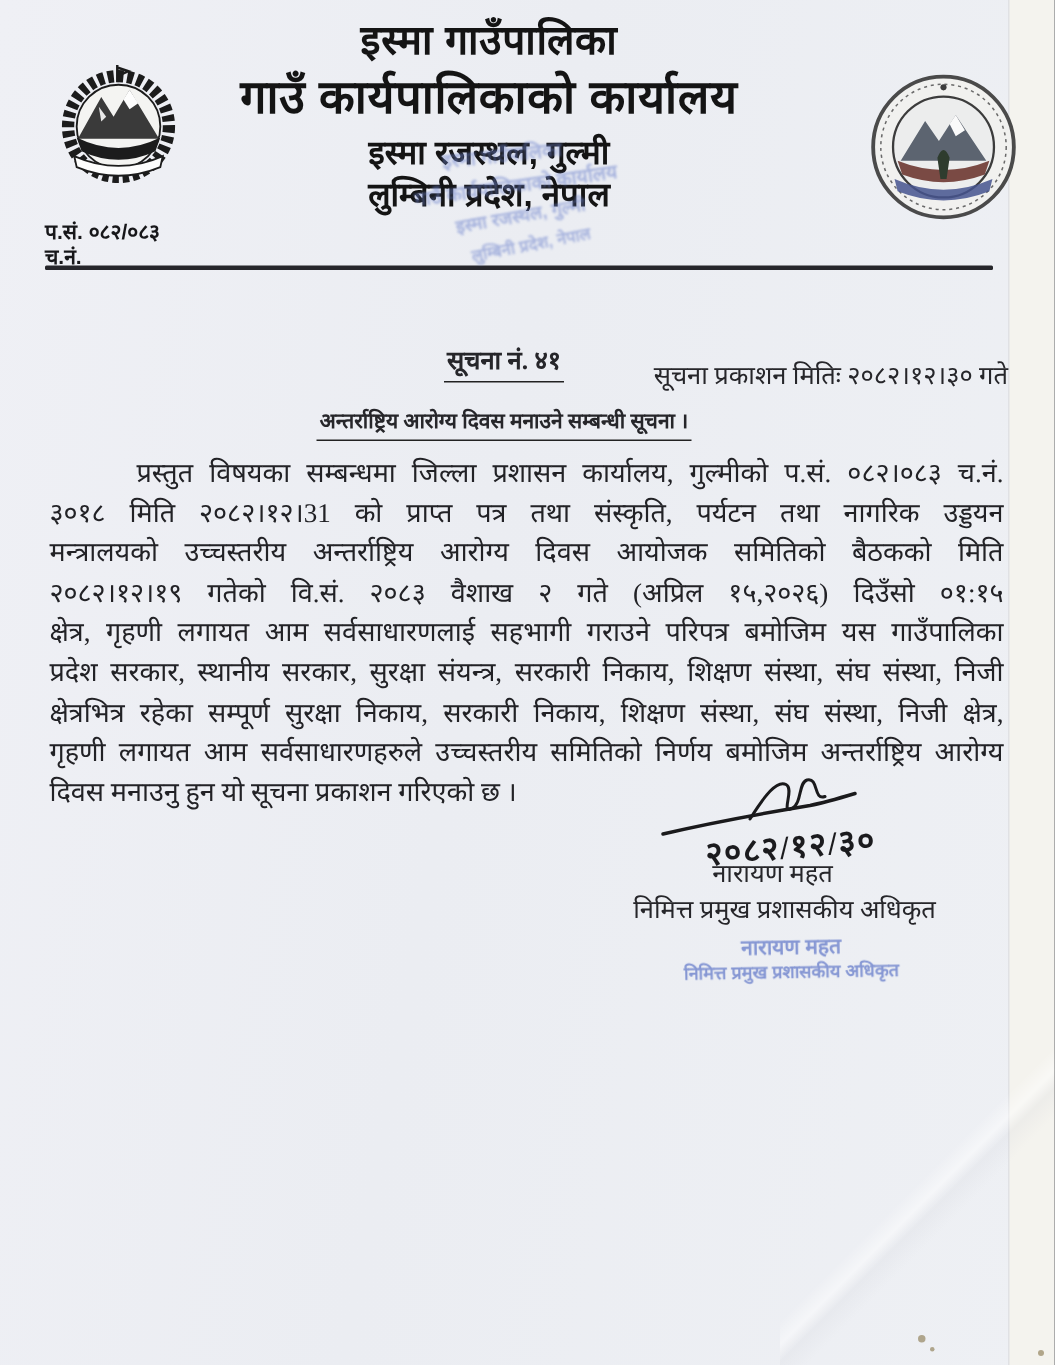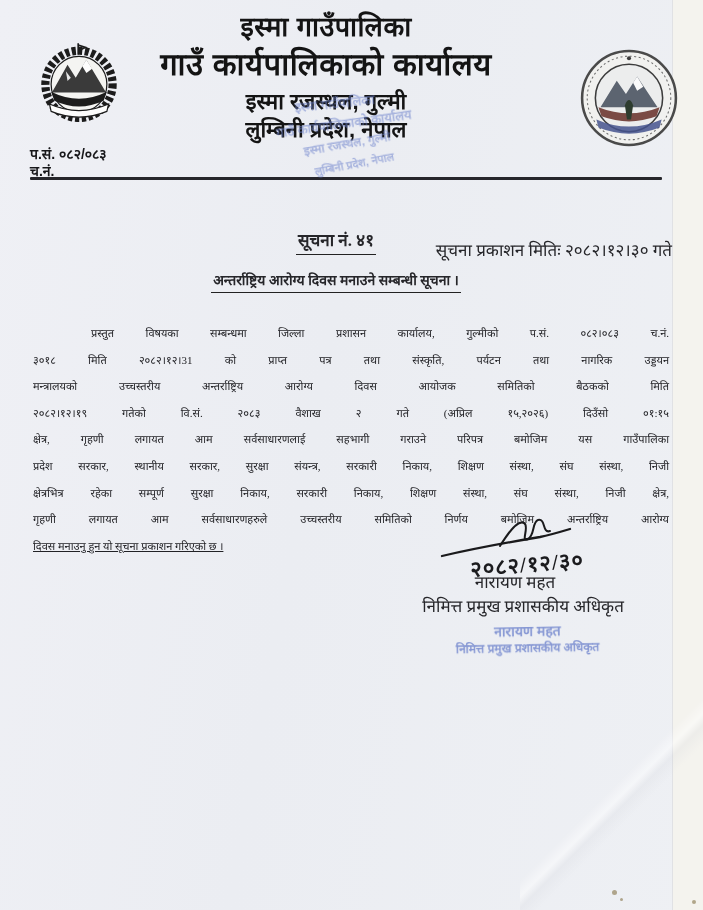--- a/index.html
+++ b/index.html
@@ -38,24 +38,24 @@
   .round-stamp .stamp-line:nth-child(4){font-size:11px;transform:rotate(-2deg) translateX(4px);}
 
   
   .center-zone{position:absolute;left:0;top:0;width:672px;text-align:center;}
   .notice-no{position:absolute;top:204px;width:672px;font-size:17px;font-weight:bold;margin-top:24px;}
   .notice-date{position:absolute;top:238px;width:672px;font-size:17px;text-align:right;}
   .notice-subject{position:absolute;top:270px;width:672px;font-size:14px;font-weight:bold;text-decoration:underline;}
   .u{display:inline-block;border-bottom:1.6px solid #222;padding:0 2px 3px 2px;}
 
   
-  .body-text{position:absolute;left:33px;top:320px;width:636px;font-size:11px;color:#222226;}
+  .body-text{position:absolute;left:33px;top:302px;width:636px;font-size:18px;color:#222226;}
   .body-text .bodyline{line-height:26.6px;text-align:justify;text-align-last:justify;white-space:normal;}
   .body-text .bodyline:first-child{padding-left:58px;}
-  .body-text .bodyline.last{text-align-last:left;text-decoration:underline;}
+  .body-text .bodyline.last{text-align-last:left;}
 
   
   .sig-squiggle{position:absolute;left:438px;top:516px;}
   .hand-date{position:absolute;left:470px;top:548px;font-size:22px;font-weight:bold;
     color:#1b1b1e;transform:rotate(-5deg);letter-spacing:1px;white-space:nowrap;}
   .sig-name{position:absolute;left:420px;top:570px;width:190px;text-align:center;font-size:17px;}
   .sig-title{position:absolute;left:398px;top:594px;width:250px;text-align:center;font-size:17px;}
   .name-stamp{position:absolute;left:430px;top:622px;width:195px;text-align:center;
     color:#6d82cc;opacity:.8;filter:blur(.5px);transform:rotate(-1deg);
     font-family:"Liberation Sans",sans-serif;font-weight:bold;}

